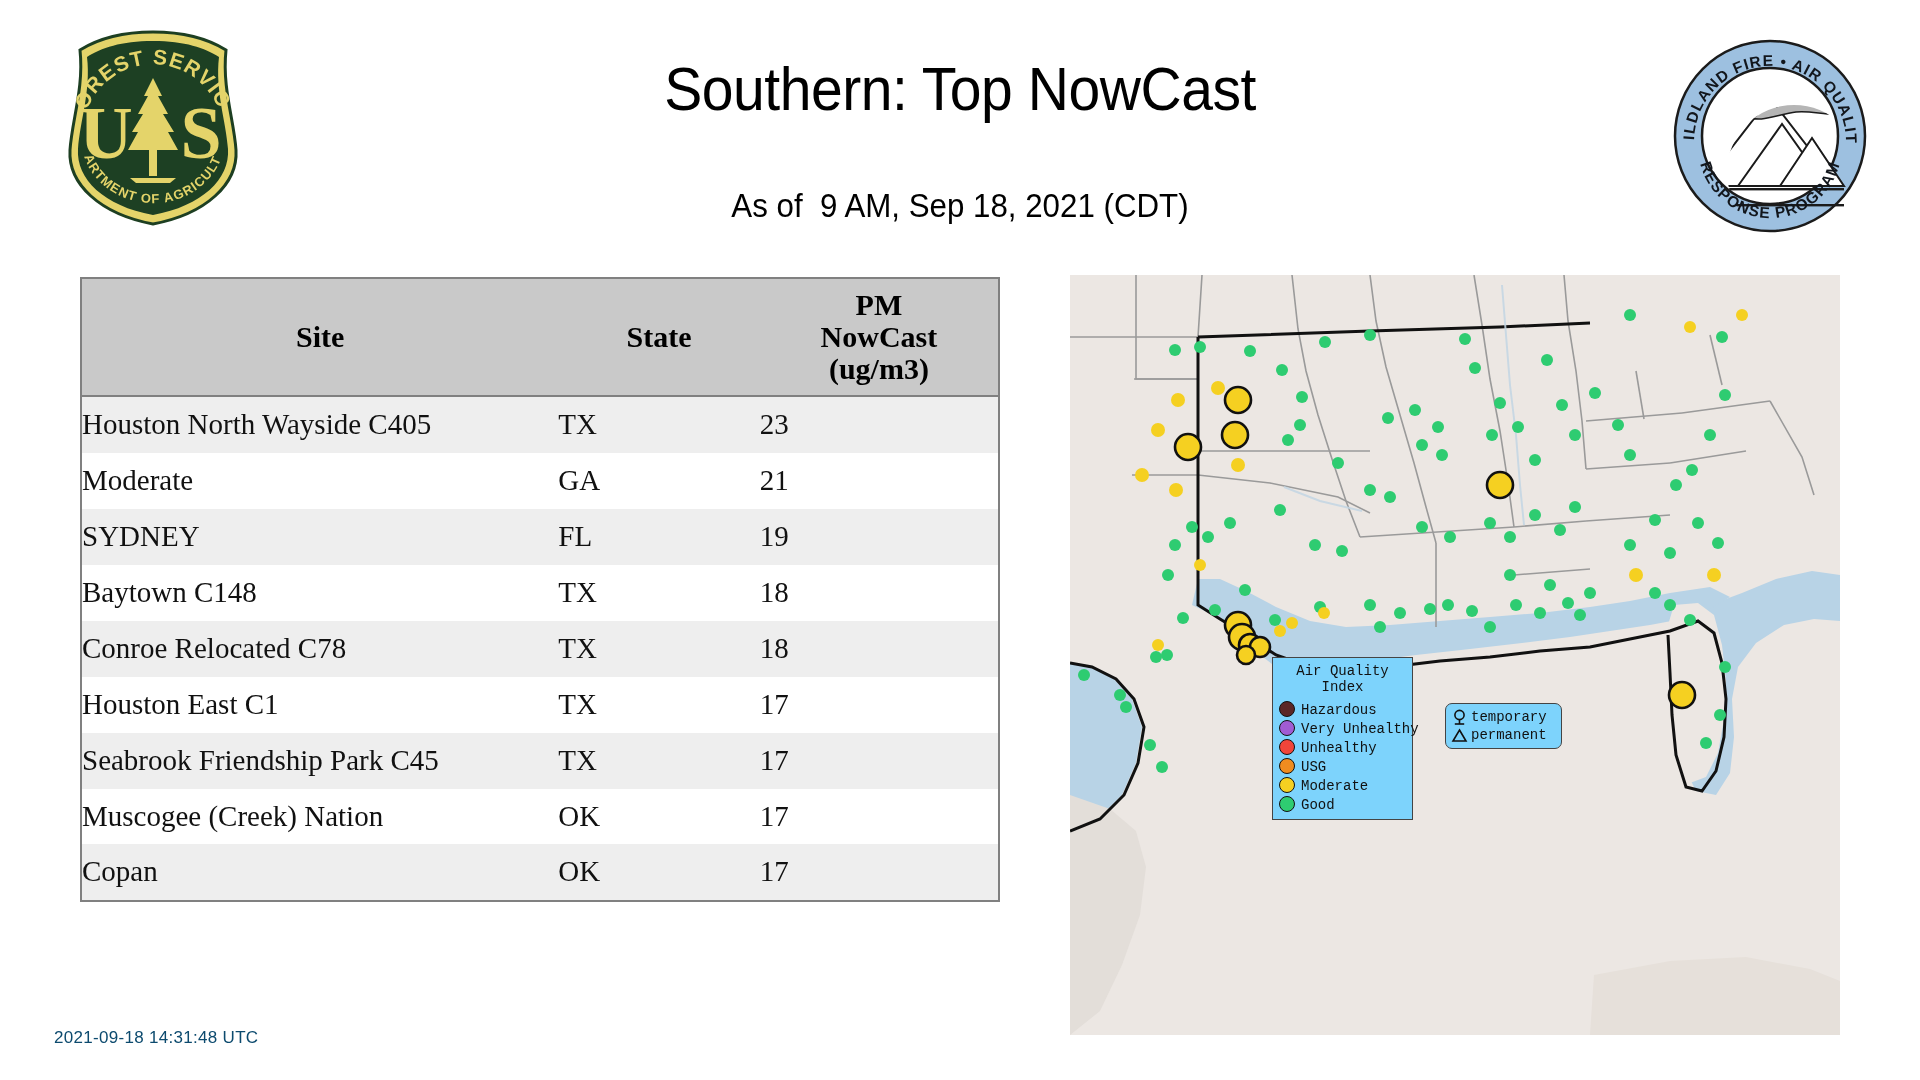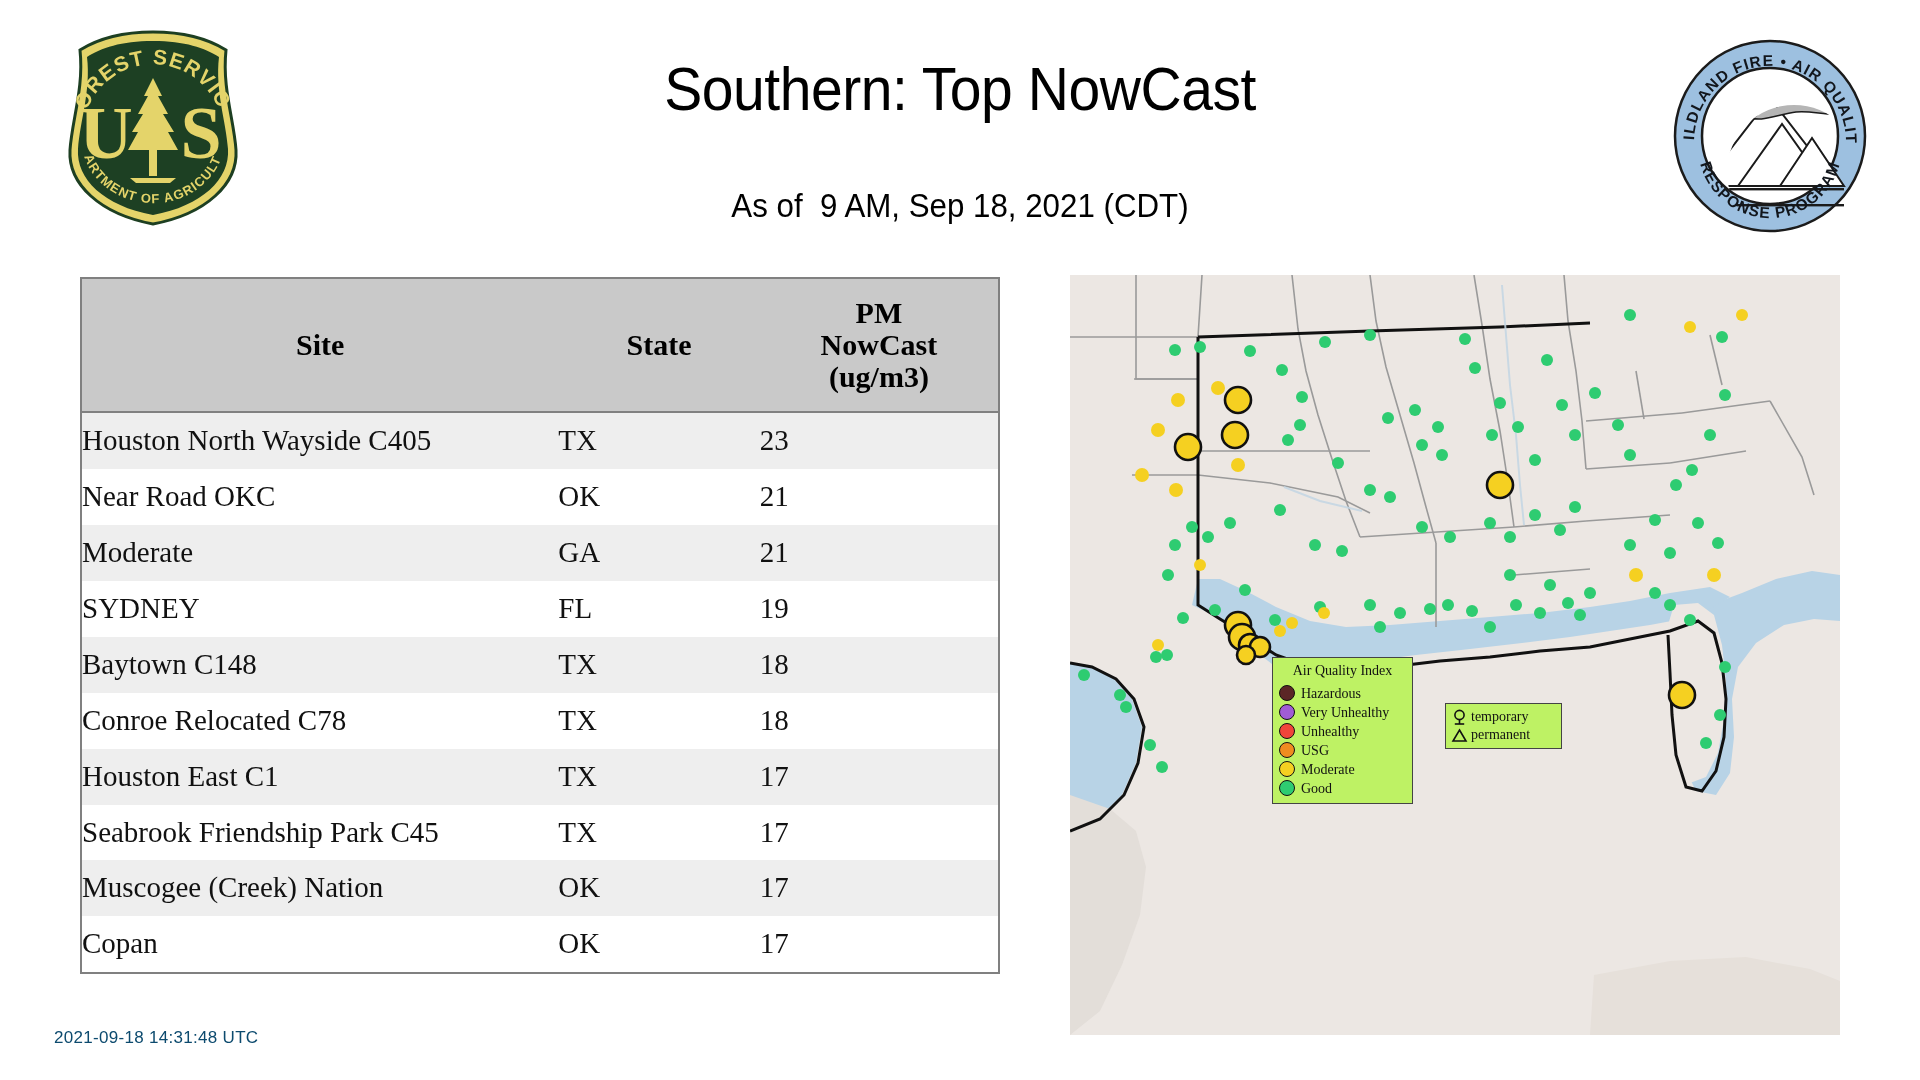--- a/index.html
+++ b/index.html
@@ -25,21 +25,21 @@
   }
   
   #table-wrap{
     position:absolute;left:80px;top:277px;width:920px;
     border:2px solid #808080;box-sizing:border-box;background:#fff;
   }
   table{border-collapse:collapse;width:100%;table-layout:fixed;
         font-family:"Liberation Serif",serif;}
   thead th{
     background:#c9c9c9;color:#000;font-weight:bold;font-size:30px;
-    padding:18px 0;text-align:center;vertical-align:middle;
+    padding:10px 0;text-align:center;vertical-align:middle;
     border-bottom:2px solid #808080;line-height:1.07;
   }
   col.c-site{width:52%;} col.c-state{width:22%;} col.c-pm{width:26%;}
   tbody td{
     font-size:29px;color:#111;padding:12px 0;
     border:none;line-height:1.1;
   }
   tbody tr:nth-child(odd){background:#eeeeee;}
   tbody tr:nth-child(even){background:#ffffff;}
   
@@ -47,32 +47,32 @@
     position:absolute;left:54px;top:1028px;font-size:17px;color:#0c4a6e;
     font-family:"Liberation Sans",sans-serif;letter-spacing:0.3px;
   }
   
   #map{
     position:absolute;left:1070px;top:275px;width:770px;height:760px;
     background:#b8d3e6;overflow:hidden;border:0;
   }
   #map svg{display:block;}
   .legend-box{
-    position:absolute;background:#bef264;border:1.5px solid #444;
-    font-family:Liberation Serif, serif;color:#111;
+    position:absolute;background:#7dd3fc;border:1.5px solid #444;
+    font-family:Liberation Mono, monospace;color:#111;
   }
   #aqi-legend{left:202px;top:382px;width:127px;padding:5px 6px 7px 6px;}
   #aqi-title{font-size:14px;text-align:center;margin-bottom:3px;color:#111;}
   .aqi-row{display:flex;align-items:flex-end;height:19px;}
   .aqi-dot{
     width:14px;height:14px;border-radius:50%;border:1.5px solid #111;
     margin-right:6px;flex:0 0 auto;
   }
   .aqi-label{font-size:14px;line-height:14px;white-space:nowrap;}
-  #type-legend{left:375px;top:428px;width:105px;padding:4px 5px;}
+  #type-legend{left:375px;top:428px;width:105px;padding:4px 5px;border-radius:7px;}
   .type-row{display:flex;align-items:center;height:18px;}
   .type-sym{width:17px;height:17px;margin-right:3px;flex:0 0 auto;}
   .type-label{font-size:14px;line-height:14px;}
 </style>
 </head>
 <body>
 
 <div id="fs-logo">
   <svg viewBox="0 0 190 200" width="190" height="200" aria-hidden="true">
     <defs>
@@ -146,25 +146,20 @@
           <div>NowCast</div>
           <div>(ug/m3)</div>
         </th>
       </tr>
     </thead>
     <tbody id="table-body">
         <tr>
           <td>Houston North Wayside C405</td>
           <td>TX</td>
           <td>23</td>
-        </tr>
-        <tr>
-          <td>Near Road OKC</td>
-          <td>OK</td>
-          <td>21</td>
         </tr>
         <tr>
           <td>Moderate</td>
           <td>GA</td>
           <td>21</td>
         </tr>
         <tr>
           <td>SYDNEY</td>
           <td>FL</td>
           <td>19</td>

